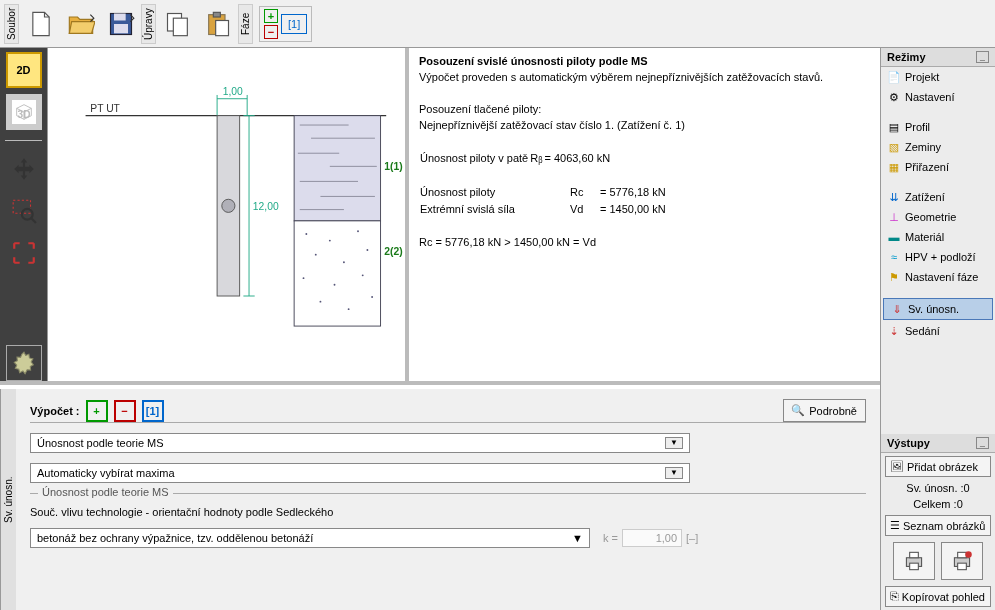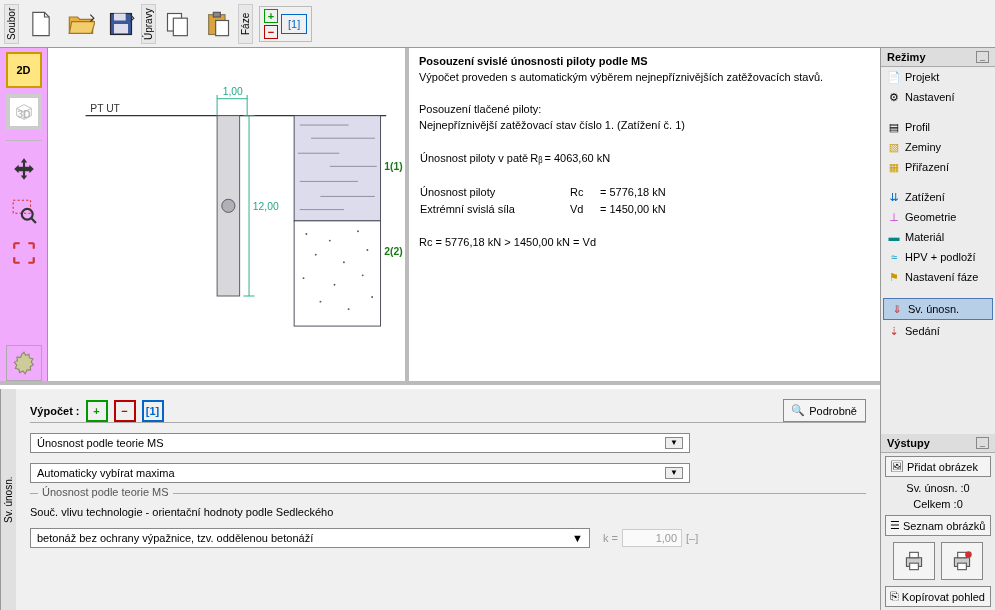--- a/index.html
+++ b/index.html
@@ -10,23 +10,23 @@
 .vlabel { writing-mode: vertical-rl; transform: rotate(180deg); font-size: 10px; padding: 2px 1px; border: 1px solid #ccc; background: #e8e8e8; margin-right: 2px; height: 40px; display: flex; align-items: center; justify-content: center; }
 .tb-btn { width: 36px; height: 36px; display: flex; align-items: center; justify-content: center; margin: 0 2px; cursor: pointer; border: 1px solid transparent; }
 .tb-btn svg { width: 28px; height: 28px; }
 .faze-box { border: 1px solid #bbb; padding: 2px 4px; display: flex; align-items: center; gap: 3px; margin-left: 4px; }
 .pm { display: flex; flex-direction: column; gap: 2px; }
 .pm-plus { color: #090; border: 1px solid #090; width: 14px; height: 14px; display: flex; align-items: center; justify-content: center; font-weight: bold; }
 .pm-minus { color: #b00; border: 1px solid #b00; width: 14px; height: 14px; display: flex; align-items: center; justify-content: center; font-weight: bold; }
 .faze-num { border: 1px solid #06c; color: #06c; padding: 3px 6px; }
 
 
-.main-area { display: flex; height: 337px; border-bottom: 4px solid #bbb; background: #f0abfc; }
+.main-area { display: flex; height: 337px; border-bottom: 4px solid #bbb; background: #404040; }
 .view-toolbar { width: 48px; border-right: 1px solid #999; display: flex; flex-direction: column; align-items: center; padding-top: 4px; gap: 6px; }
-.v-btn { width: 36px; height: 36px; border: 4px solid #1d4ed8; background: #fff; display: flex; align-items: center; justify-content: center; cursor: pointer; font-weight: bold; }
+.v-btn { width: 36px; height: 36px; border: 6px solid #1d4ed8; background: #fff; display: flex; align-items: center; justify-content: center; cursor: pointer; font-weight: bold; }
 .v-btn.active { border: 2px solid #c90; background: #ffe680; }
 .v-btn.disabled { color: #aaa; border-color: #ccc; }
 .v-gear { position: absolute; left: 6px; top: 345px; width: 36px; height: 36px; border: 1px solid #aaa; display: flex; align-items: center; justify-content: center; cursor: pointer; }
 
 .canvas-col { flex: 1; background: #fff; position: relative; border-right: 4px solid #bbb; overflow: hidden; }
 .drawing { position: absolute; inset: 0; }
 
 .text-col { width: 586px; background: #fff; padding: 6px 10px; font-size: 11px; line-height: 1.45; }
 .text-col b { font-weight: bold; }
 .green { color: #2a9a2a; font-weight: bold; }

